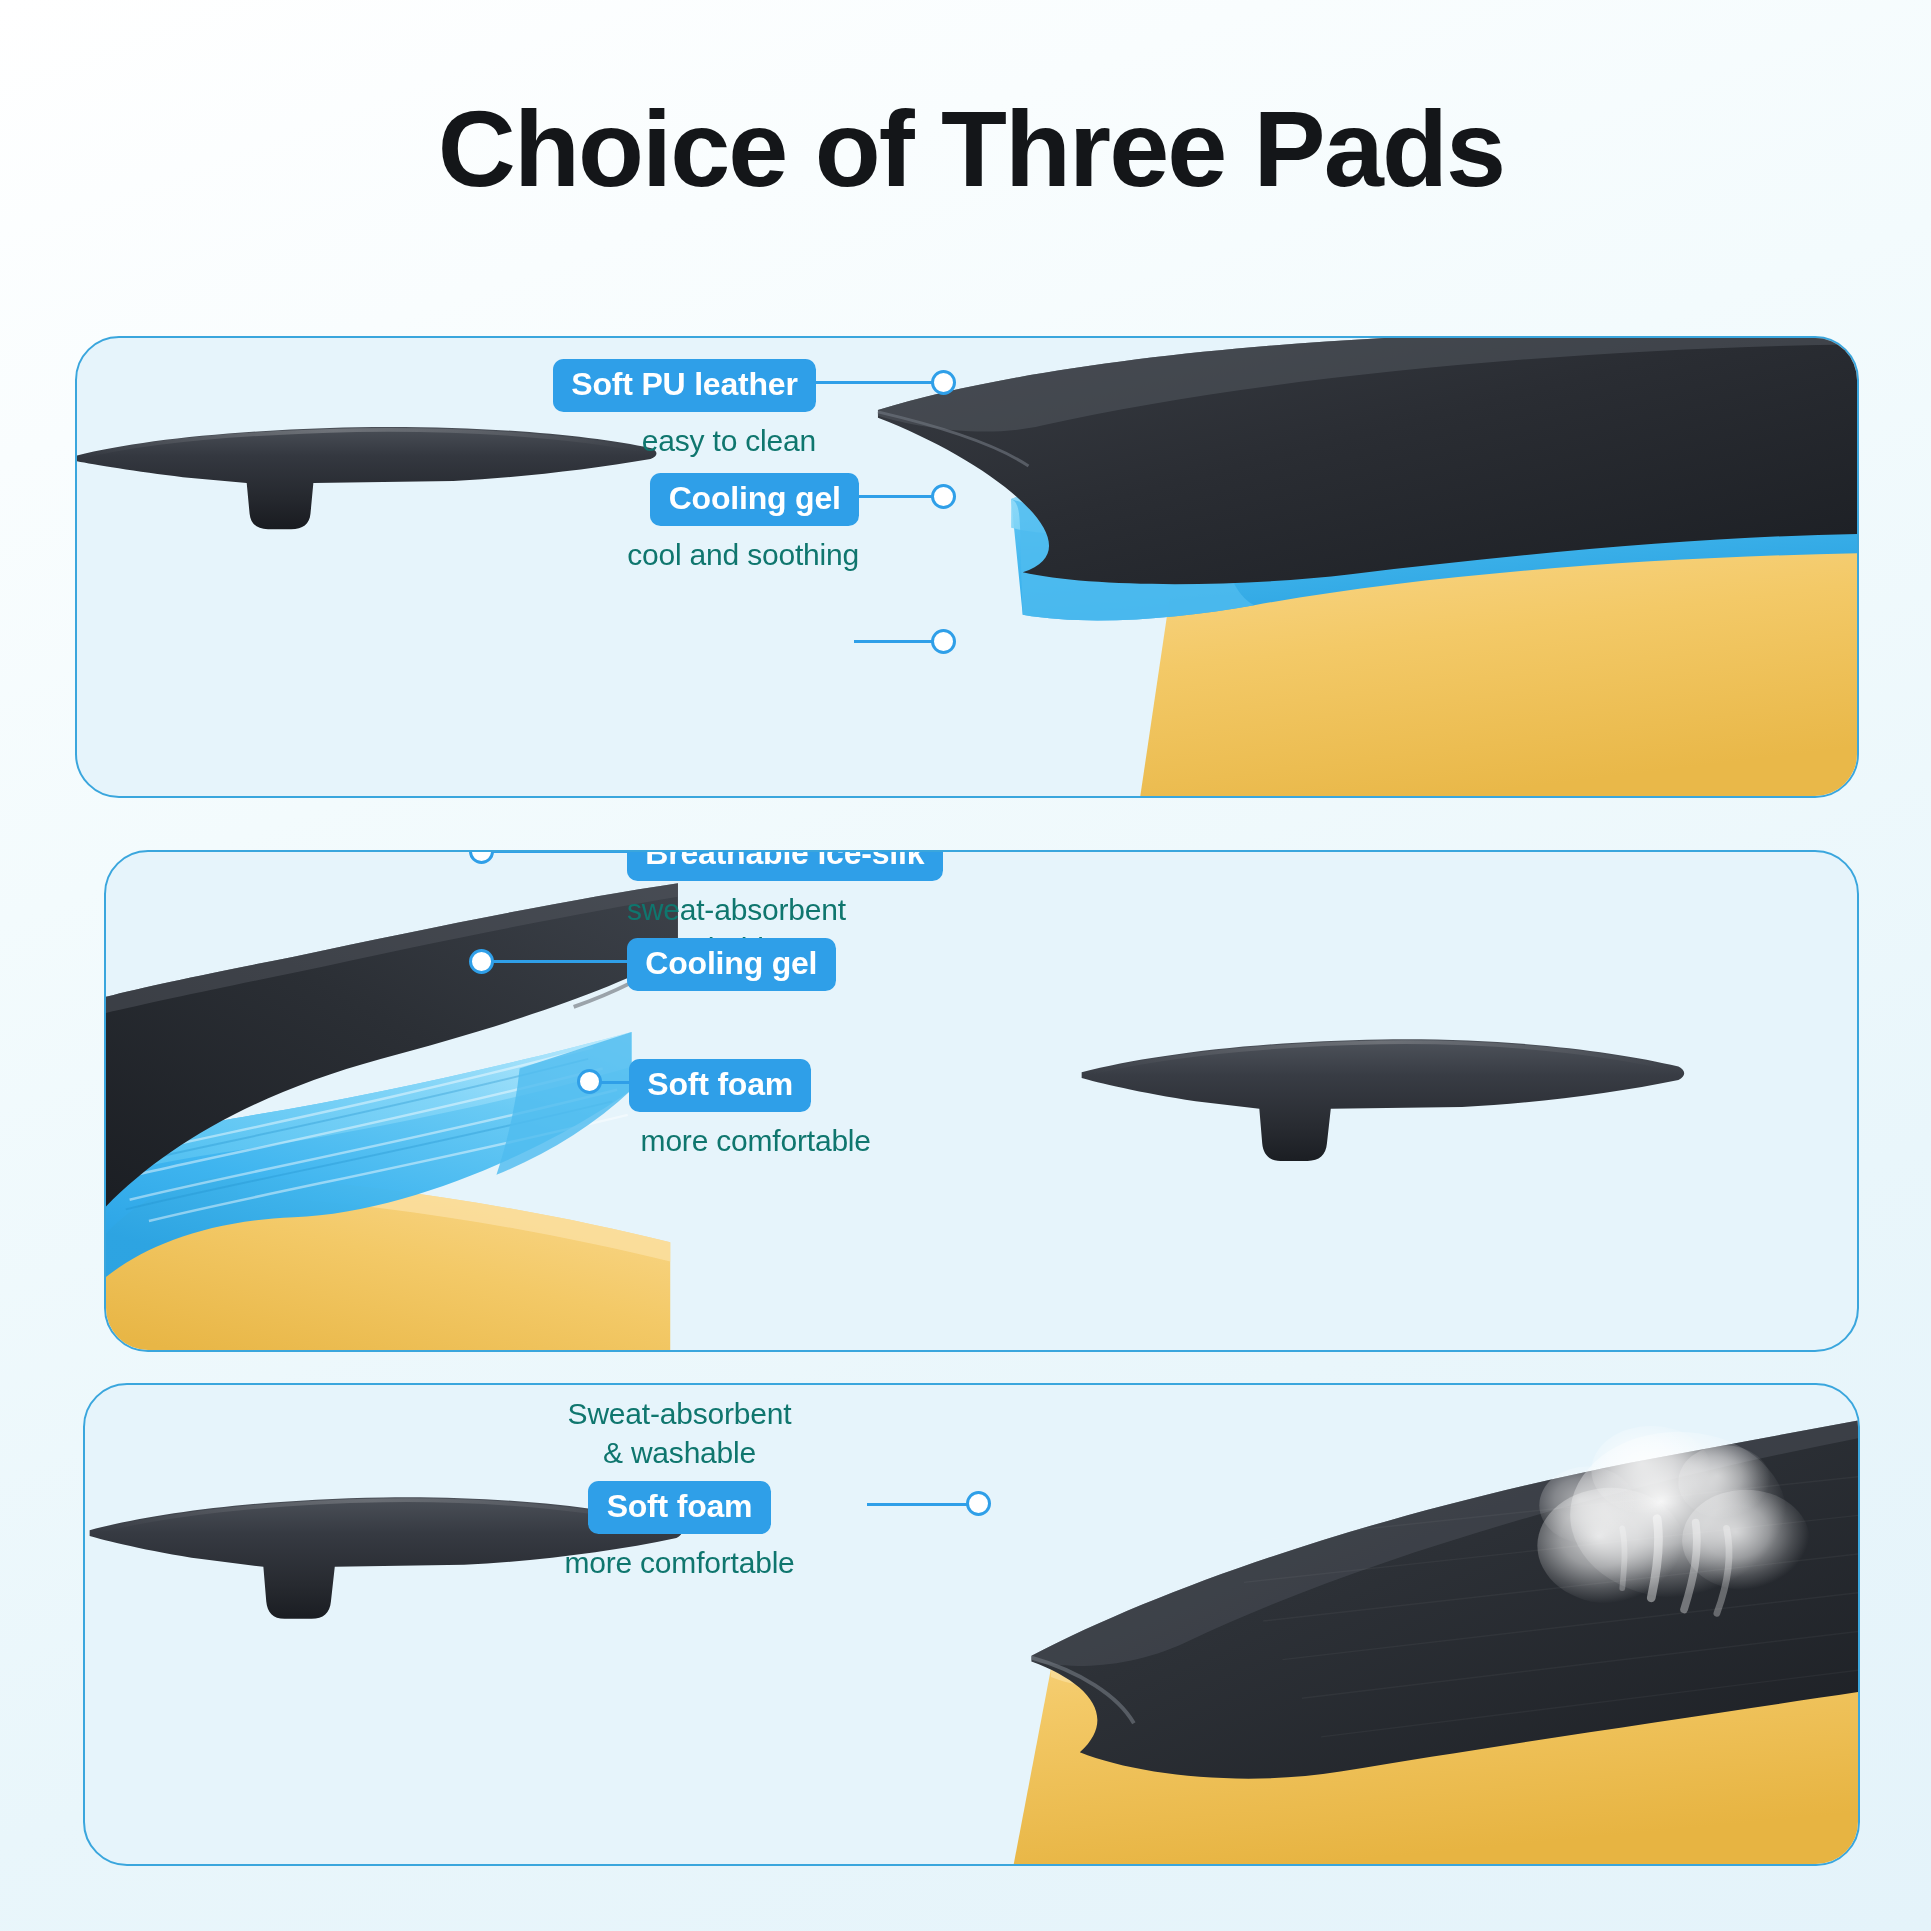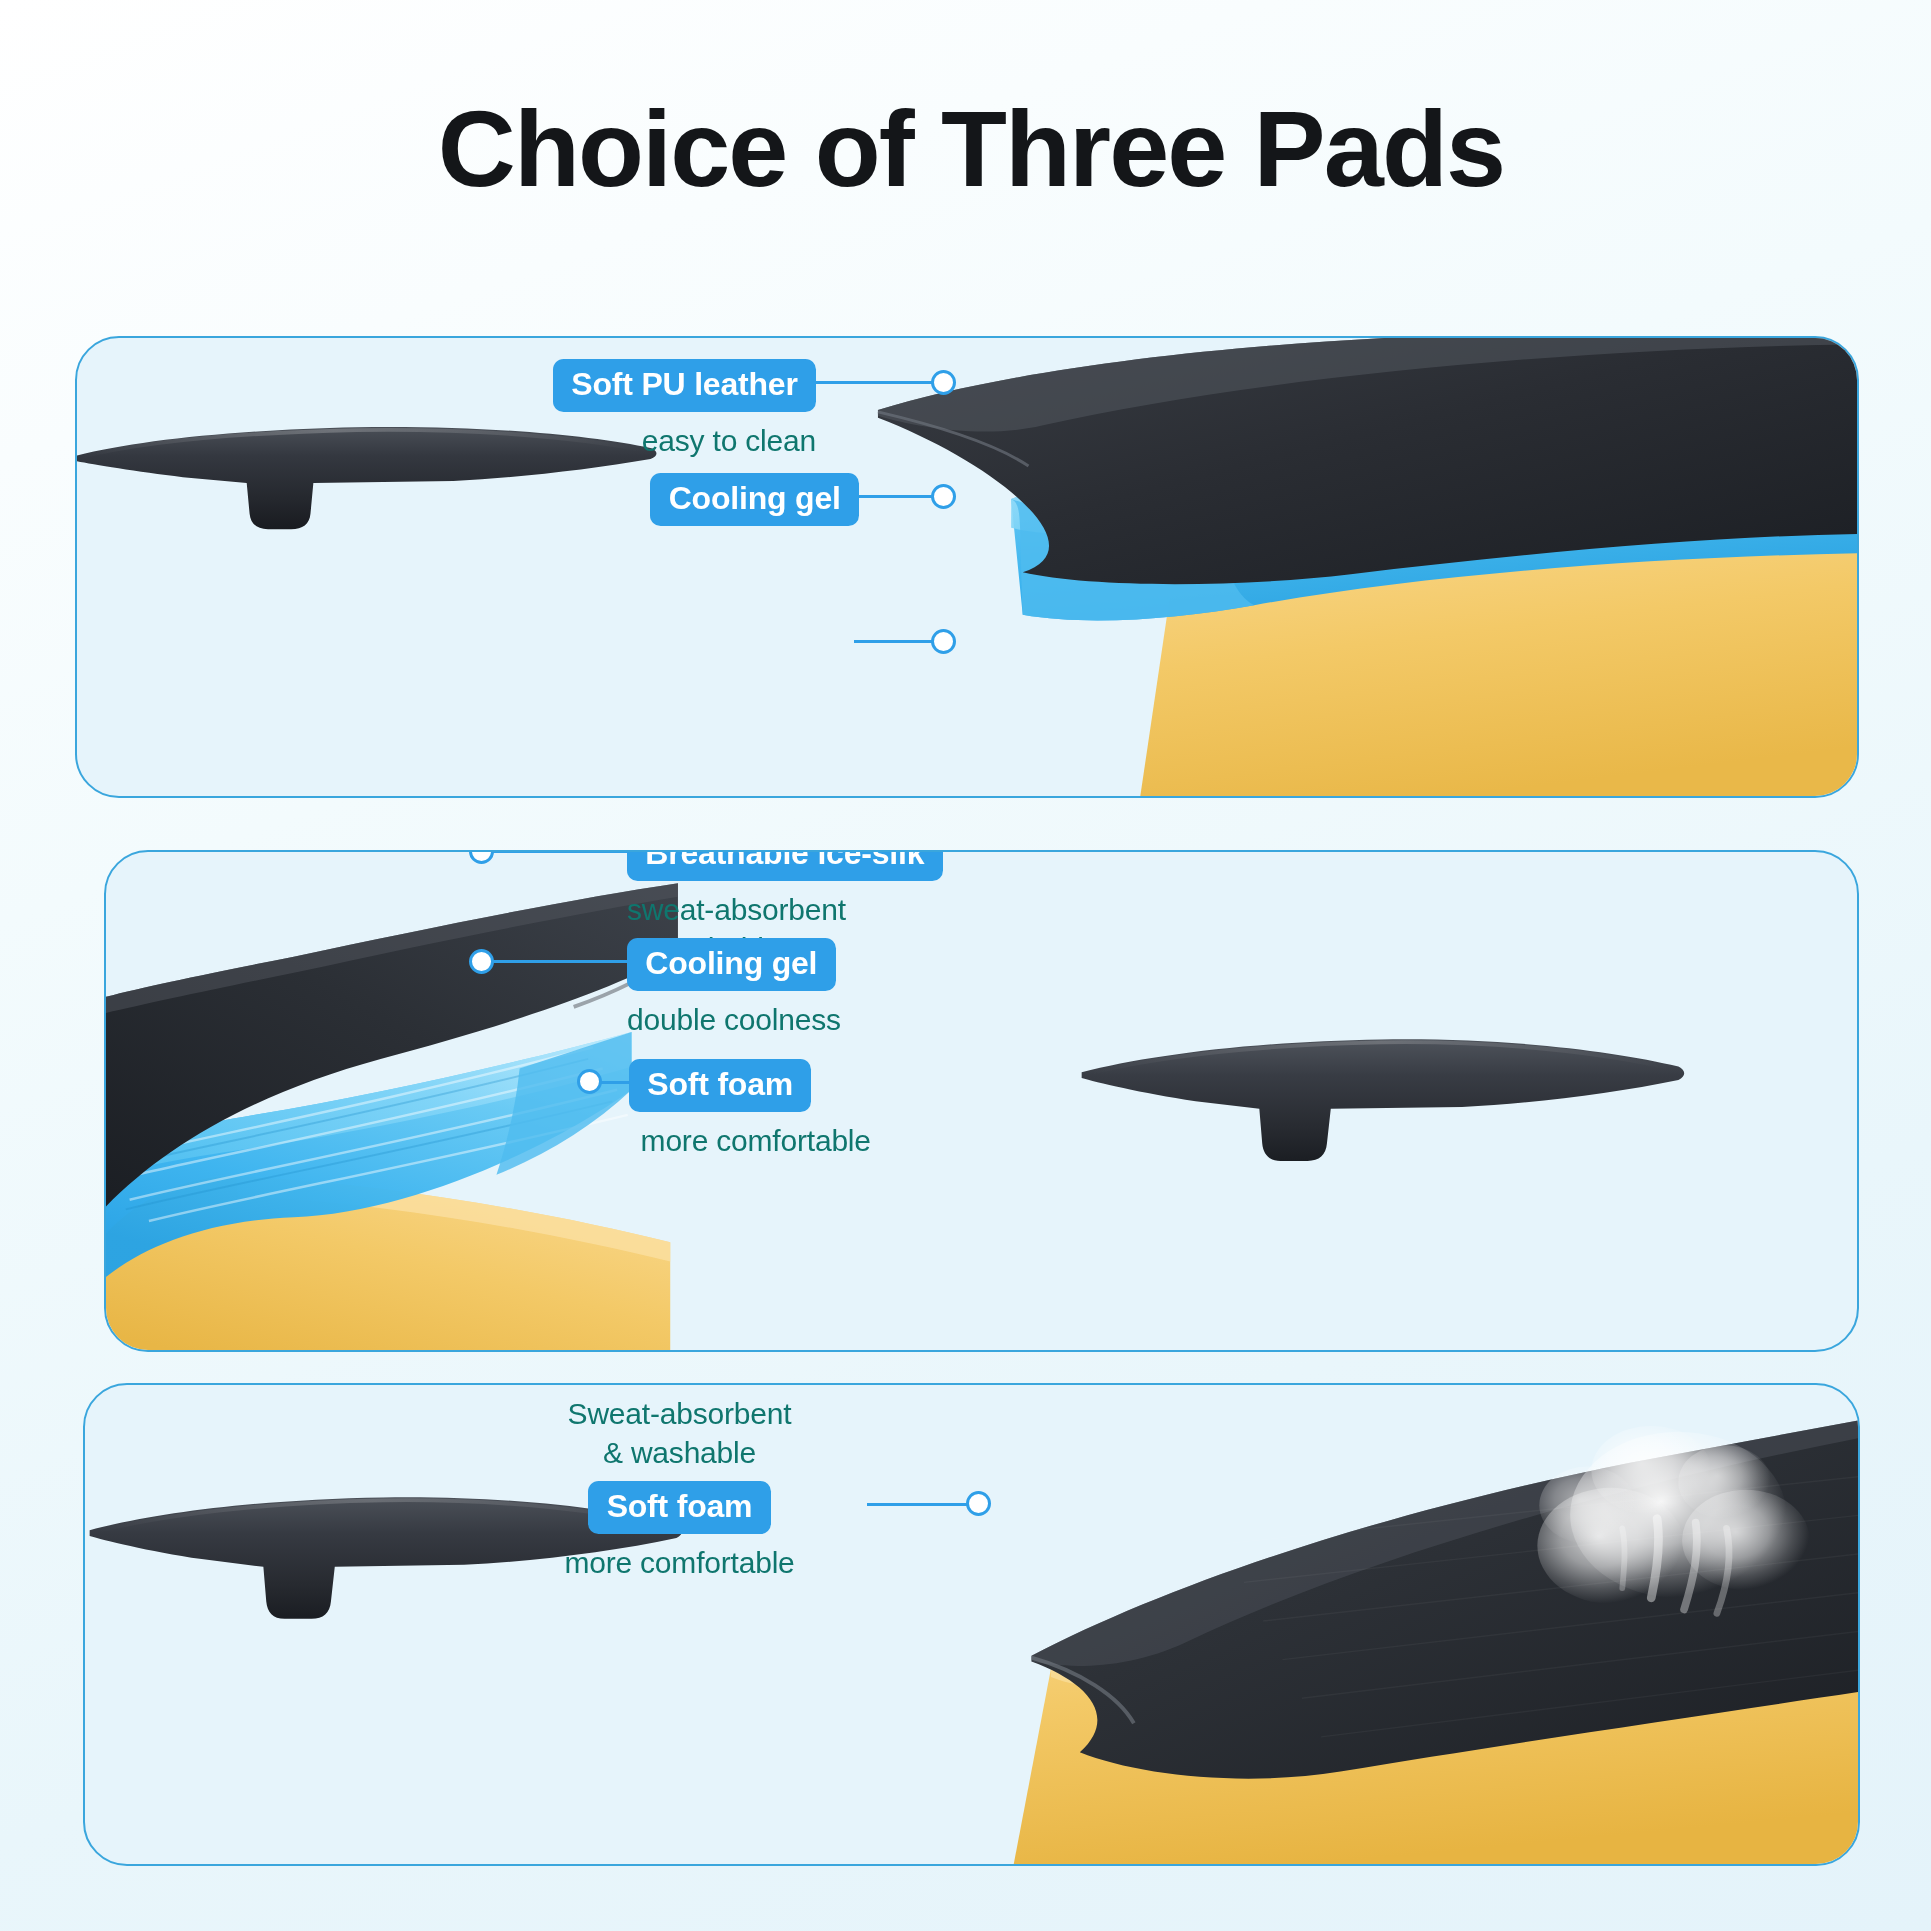--- a/index.html
+++ b/index.html
@@ -186,20 +186,21 @@
     <div class="leader" style="left:777px; top:302px; width:87px;"></div>
     <div class="dot" style="left:854px; top:291px;"></div>
 
     <div class="label-block blk-right" style="left:367px; top:21px; width:372px;">
       <span class="pill">Soft PU leather</span>
       <div class="sub">easy to clean</div>
     </div>
 
     <div class="label-block blk-right" style="left:367px; top:135px; width:415px;">
       <span class="pill">Cooling gel</span>
+      <div class="sub">cool and soothing</div>
     </div>
 
   </div>
 
   <div class="panel" id="panel-2">
 
     <div class="cutaway" style="left:-15.4px; top:-15.4px; width:753px; height:521px;">
       <svg viewBox="0 0 780 540" preserveAspectRatio="none">
         <defs>
           <linearGradient id="c2silk" x1="1" y1="0" x2="0" y2="1">
@@ -295,21 +296,20 @@
     <div class="dot" style="left:471px; top:217px;"></div>
 
     <div class="label-block blk-left" style="left:521px; top:-24px; width:406px;">
       <span class="pill">Breathable ice-silk</span>
       <div class="sub">sweat-absorbent
 &amp; washable</div>
     </div>
 
     <div class="label-block blk-left" style="left:521px; top:86px; width:406px;">
       <span class="pill">Cooling gel</span>
-      <div class="sub">double coolness</div>
     </div>
 
     <div class="label-block blk-left" style="left:523px; top:207px; width:406px;">
       <span class="pill">Soft foam</span>
       <div class="sub" style="margin-left:11.6px;">more comfortable</div>
     </div>
   </div>
 
   <div class="panel" id="panel-3">
 

